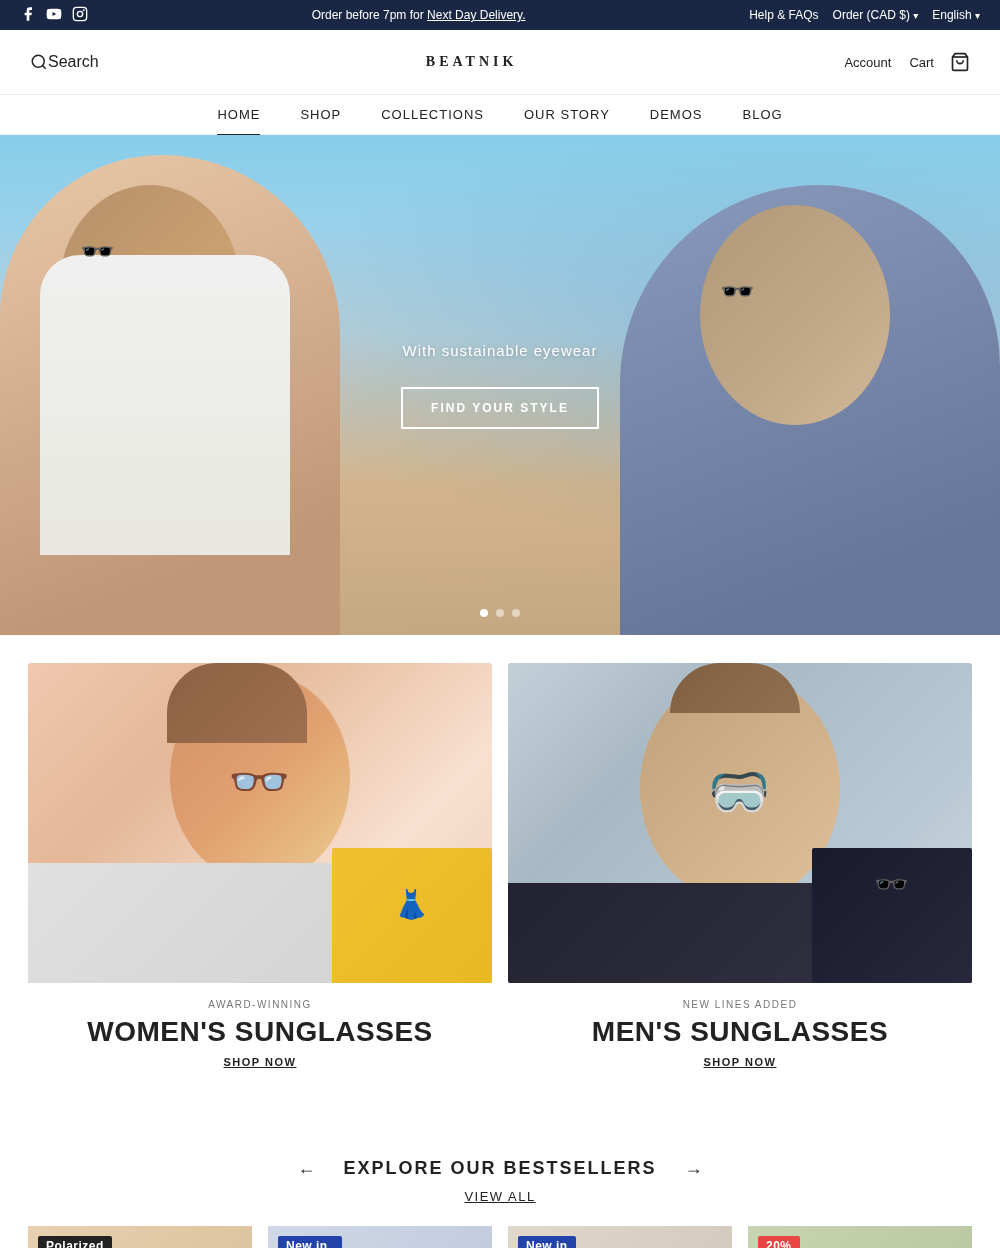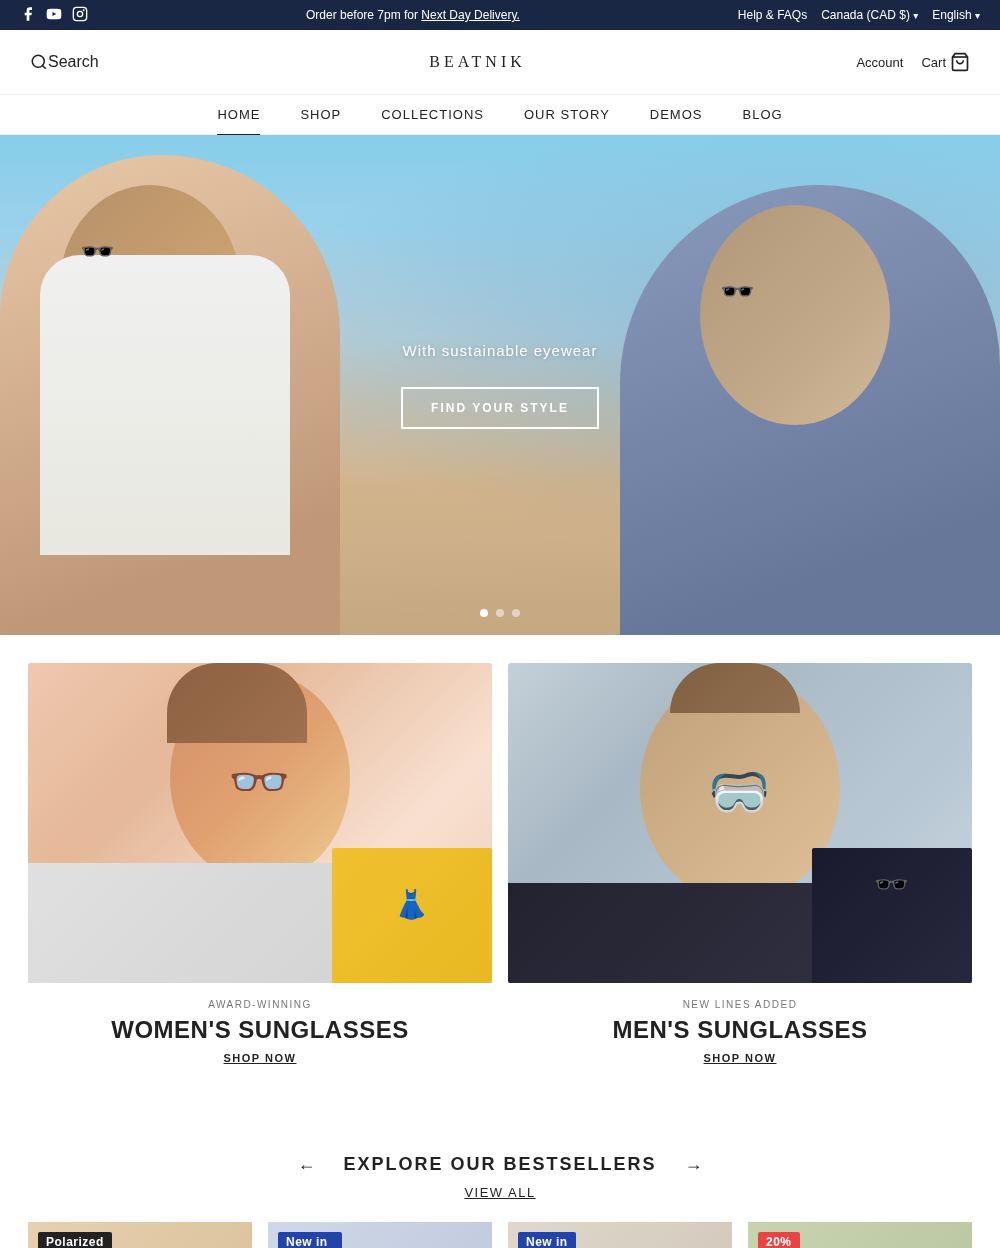--- a/index.html
+++ b/index.html
@@ -23,23 +23,23 @@
     
     .header {
       display: flex;
       align-items: center;
       justify-content: space-between;
       padding: 0 30px;
       height: 65px;
       border-bottom: 1px solid #eee;
     }
     .header-left { display: flex; align-items: center; cursor: pointer; }
-    .header-logo { font-size: 16px; font-weight: 400; letter-spacing: 4px; text-transform: uppercase; font-family: serif; }
+    .header-logo { font-size: 14px; font-weight: 700; letter-spacing: 4px; text-transform: uppercase; font-family: serif; }
     .header-right { display: flex; align-items: center; gap: 18px; font-size: 13px; }
-    .cart-icon-wrap { display: flex; align-items: center; gap: 4px; cursor: pointer; }
+    .cart-icon-wrap { display: flex; align-items: center; gap: 16px; cursor: pointer; }
 
     
     .nav {
       display: flex;
       justify-content: center;
       gap: 40px;
       padding: 12px 0;
       border-bottom: 1px solid #eee;
       font-size: 13px;
       letter-spacing: 1px;
@@ -140,21 +140,21 @@
       text-align: center;
     }
     .category-badge {
       font-size: 10px;
       letter-spacing: 1.5px;
       text-transform: uppercase;
       color: #777;
       margin-bottom: 6px;
     }
     .category-title {
-      font-size: 24px;
+      font-size: 28px;
       font-weight: 800;
       text-transform: uppercase;
       margin-bottom: 8px;
       letter-spacing: 0.5px;
     }
     .category-shop {
       font-size: 11px;
       letter-spacing: 1.5px;
       text-transform: uppercase;
       text-decoration: underline;
@@ -274,21 +274,21 @@
           <circle cx="17.5" cy="6.5" r="0.5" fill="#fff"></circle>
         </svg>
     </span>
   </div>
   <div class="top-bar-center">
     <span>Order before 7pm for </span><span class="underline-link" style="cursor:pointer;">Next Day Delivery.</span>
   </div>
   <div class="top-bar-right">
     <span style="cursor:pointer;">Help &amp; FAQs</span>
     <span style="cursor:pointer;">
-      <span>Canada (CAD $)</span>
+      <span>Order (CAD $)</span>
       <span class="chevron">▾</span>
     </span>
     <span style="cursor:pointer;">
       <span>English</span>
       <span class="chevron">▾</span>
     </span>
   </div>
 </div>
 
 <header class="header">

